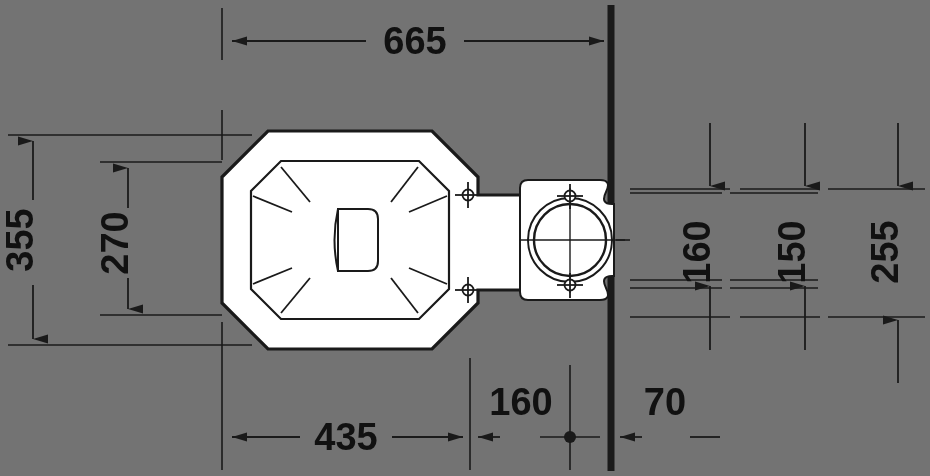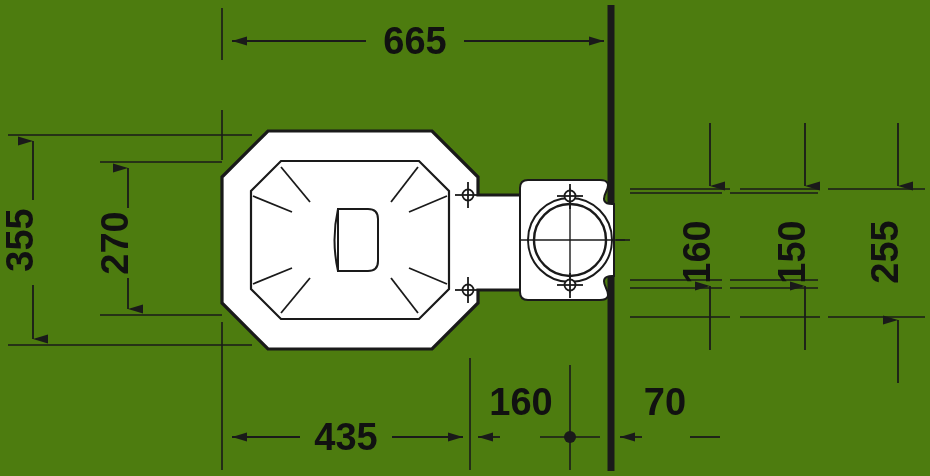--- a/index.html
+++ b/index.html
@@ -7,21 +7,21 @@
     padding: 0;
     background: #ffffff;
   }
   body {
     font-family: "Liberation Sans", sans-serif;
   }
   #drawing-root {
     position: relative;
     width: 930px;
     height: 476px;
-    background: #4d7c0f;
+    background: #737373;
     overflow: hidden;
   }
   #drawing-svg {
     position: absolute;
     left: 0;
     top: 0;
   }
   .dim-text {
     font-family: "Liberation Sans", sans-serif;
     font-weight: bold;

